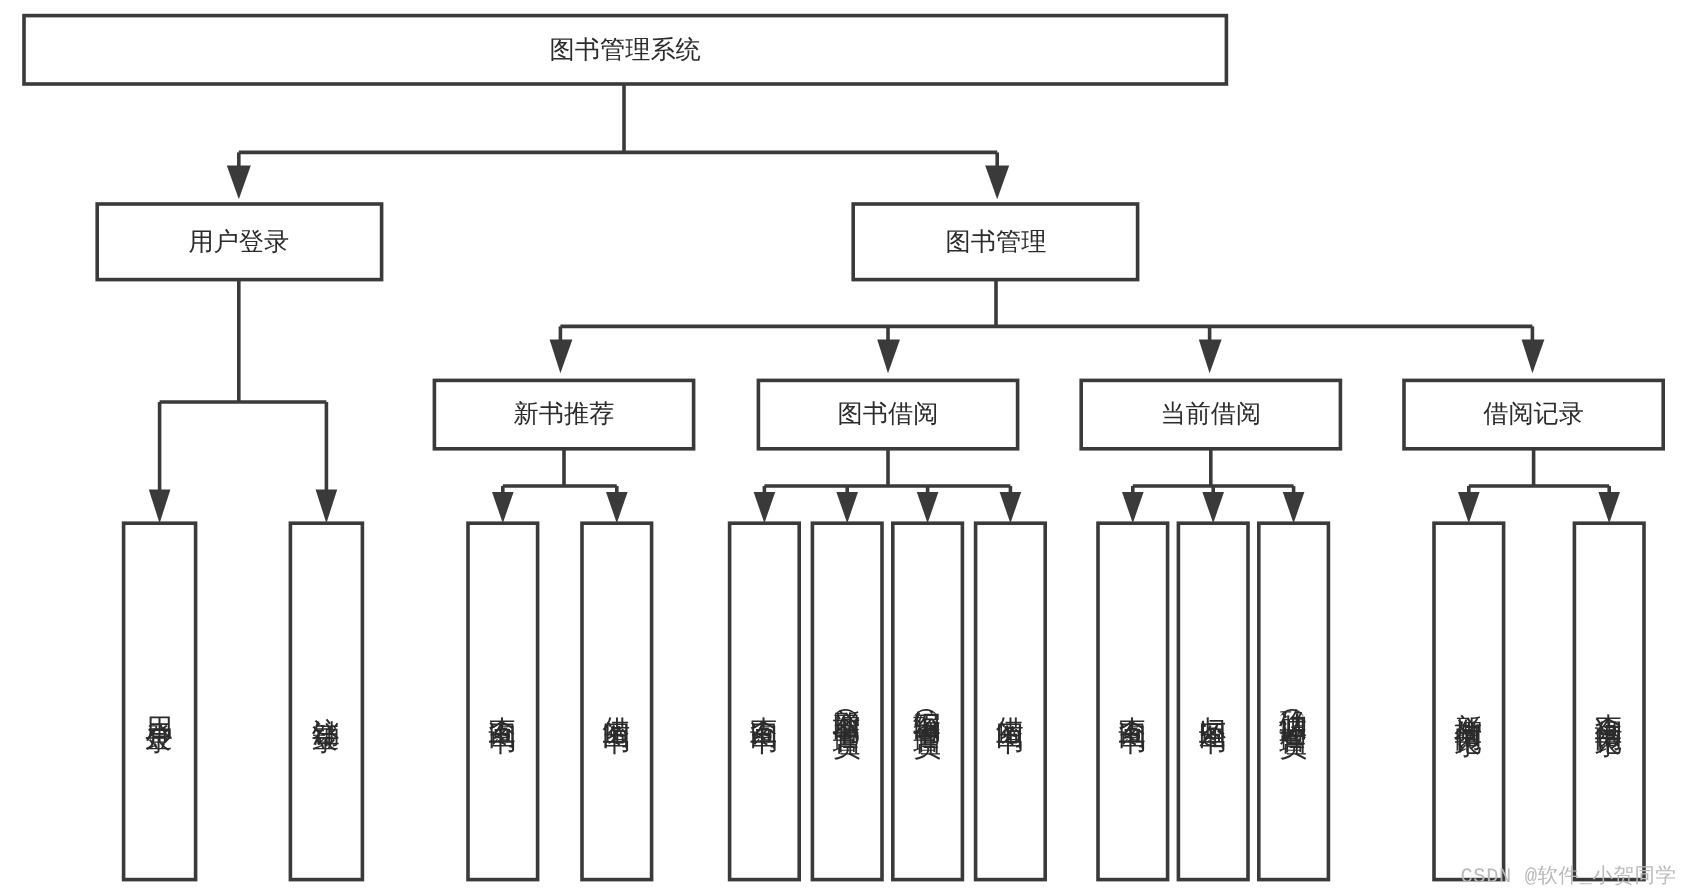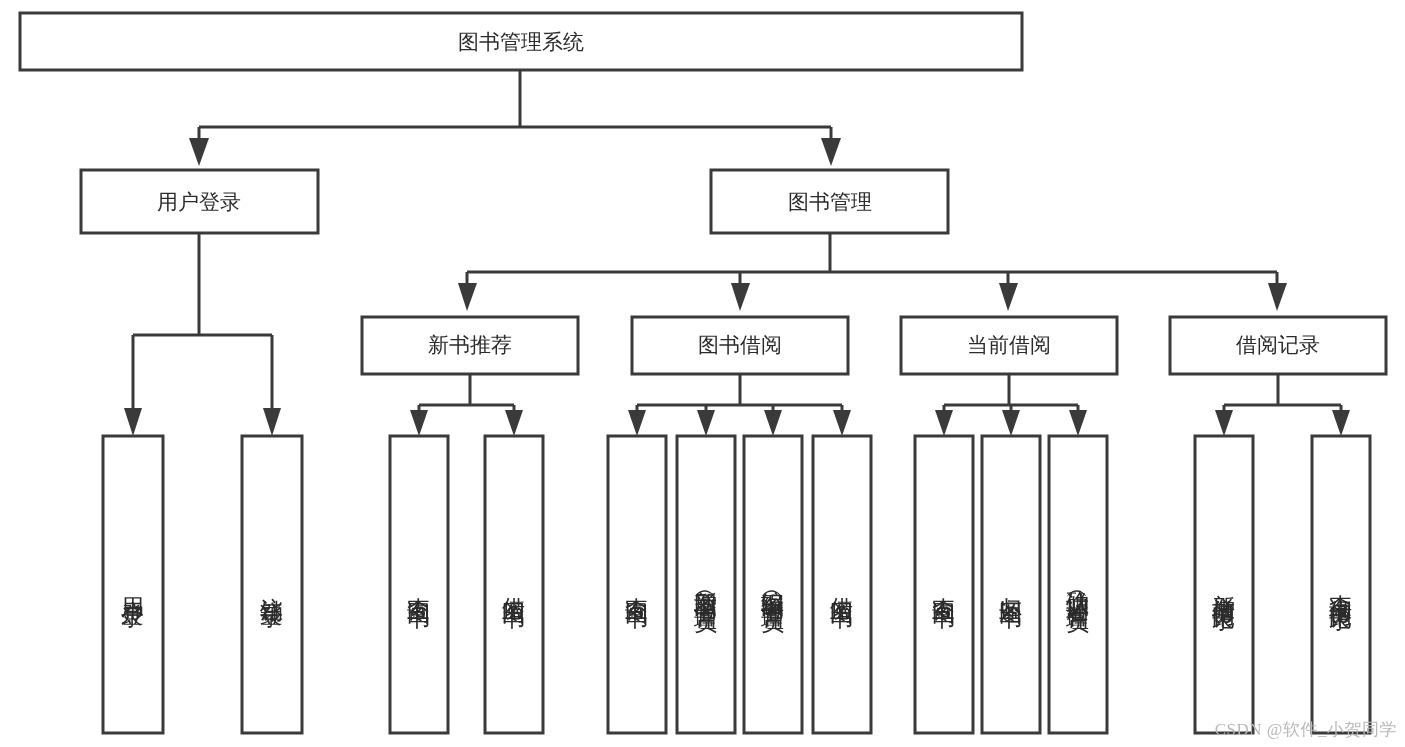--- a/index.html
+++ b/index.html
@@ -46,21 +46,21 @@
     fill: #2b2b2b;
     writing-mode: vertical-rl;
     text-orientation: upright;
     text-anchor: middle;
     letter-spacing: 3px;
   }
   .watermark {
     position: absolute;
     right: 8px;
     bottom: 6px;
-    font-family: Liberation Serif, serif;
+    font-family: Liberation Mono, monospace;
     font-size: 17px;
     color: #b9b9b9;
     white-space: nowrap;
     letter-spacing: 0.5px;
   }
 </style>
 </head>
 <body>
 
 <svg id="diagram" viewBox="0 0 1405 747" xmlns="http://www.w3.org/2000/svg">

